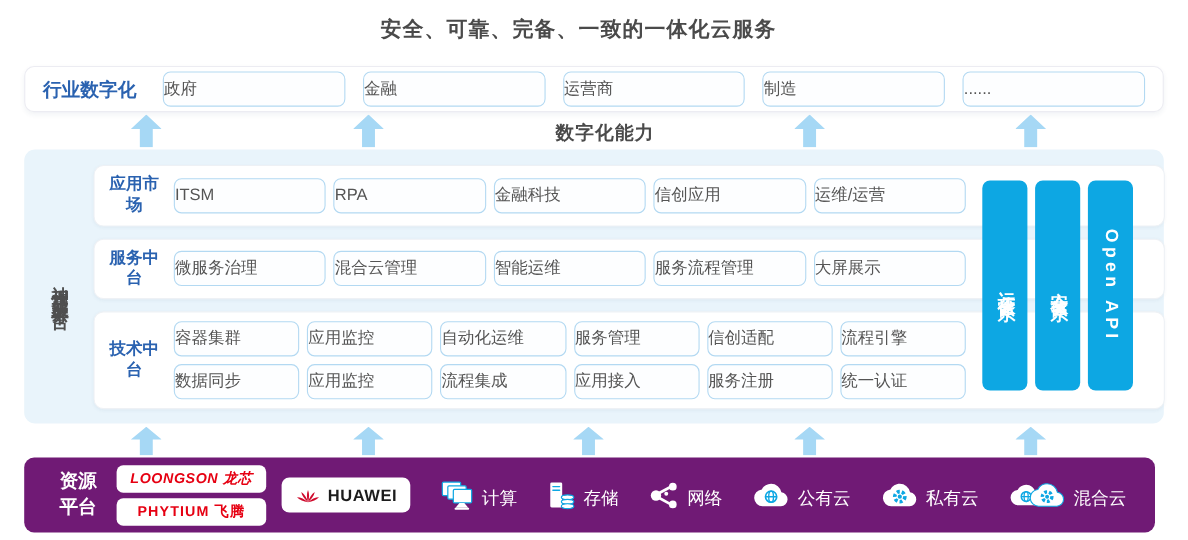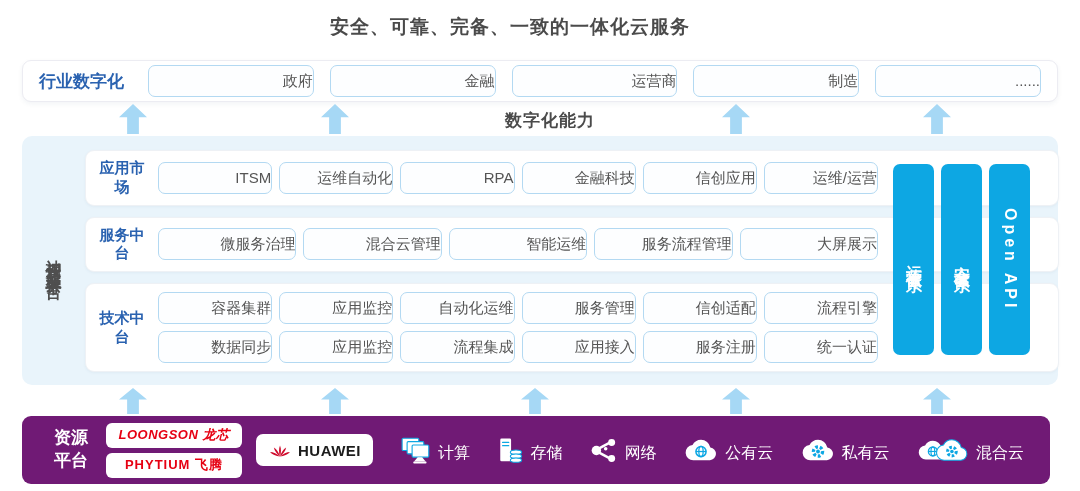--- a/index.html
+++ b/index.html
@@ -1,29 +1,29 @@
 <!DOCTYPE html>
 <html><head>
 <meta charset="utf-8">
 <style>
   html,body{margin:0;padding:0;background:#fff;}
   .canvas{position:relative;width:1080px;height:491px;background:#fff;
     font-family:"Liberation Sans","DejaVu Sans",sans-serif;overflow:hidden;}
 
   
-  .main-title{position:absolute;left:0;top:14px;width:924px;text-align:center;
+  .main-title{position:absolute;left:16px;top:14px;width:924px;text-align:center;
     font-size:19px;font-weight:bold;color:#4a4a4a;letter-spacing:1px;padding-left:48px;}
 
   
   .industry-card{position:absolute;left:22px;top:60px;width:1036px;height:42px;
     background:#fff;border:1px solid #ececf2;border-radius:9px;
     box-shadow:0 2px 5px rgba(40,70,110,.06);
     display:flex;align-items:center;padding:4px 16px;box-sizing:border-box;gap:16px;}
   .industry-label{font-size:17px;font-weight:bold;color:#2a62b0;white-space:nowrap;margin-right:8px;}
-  .chip{flex:1;height:30px;line-height:30px;text-align:right;background:#fdfeff;
+  .chip{flex:1;height:30px;line-height:30px;text-align:left;background:#fdfeff;
     border:1px solid #b3d9f2;border-radius:7px;font-size:15px;color:#555;white-space:nowrap;
     overflow:hidden;}
 
   
   .arr{position:absolute;width:28px;height:30px;background:#a6d8f5;
     -webkit-clip-path:polygon(50% 0,100% 44%,71% 44%,71% 100%,29% 100%,29% 44%,0 44%);
     clip-path:polygon(50% 0,100% 44%,71% 44%,71% 100%,29% 100%,29% 44%,0 44%);}
   .capability-label{position:absolute;left:465px;top:109px;width:170px;text-align:center;
     font-size:17px;font-weight:bold;color:#4a4a4a;letter-spacing:1px;}
 
@@ -97,21 +97,20 @@
   <div class="platform-panel">
     <div class="side-label">神州云鼎云服务平台</div>
 
     <div class="rows-wrap">
 
       <div class="row-card">
         <div class="row-label">应用市场</div>
         <div class="chip-col">
             <div class="chip-line">
           <div class="chip">ITSM</div>
-          <div class="chip">运维自动化</div>
           <div class="chip">RPA</div>
           <div class="chip">金融科技</div>
           <div class="chip">信创应用</div>
           <div class="chip">运维/运营</div>
         </div>
           </div>
       </div>
 
       <div class="row-card">
         <div class="row-label">服务中台</div>

